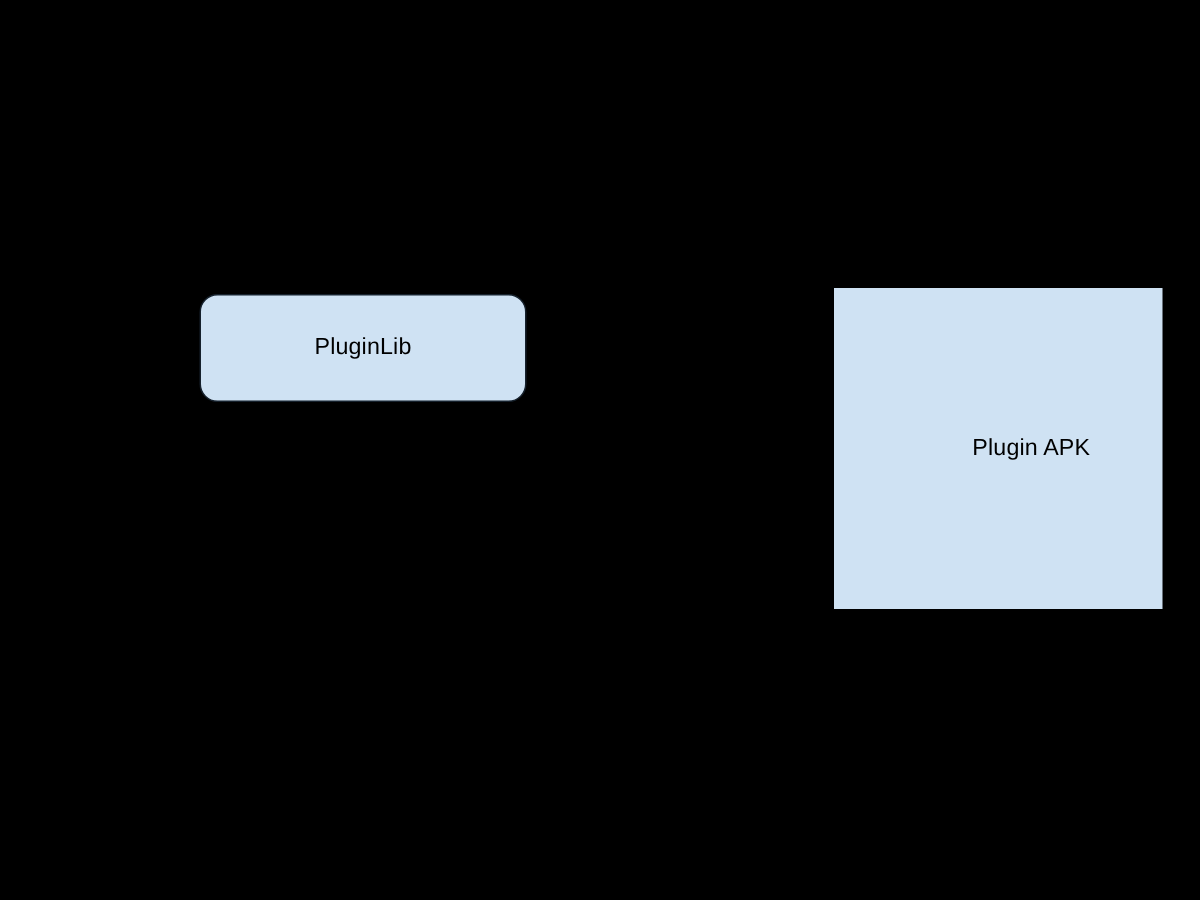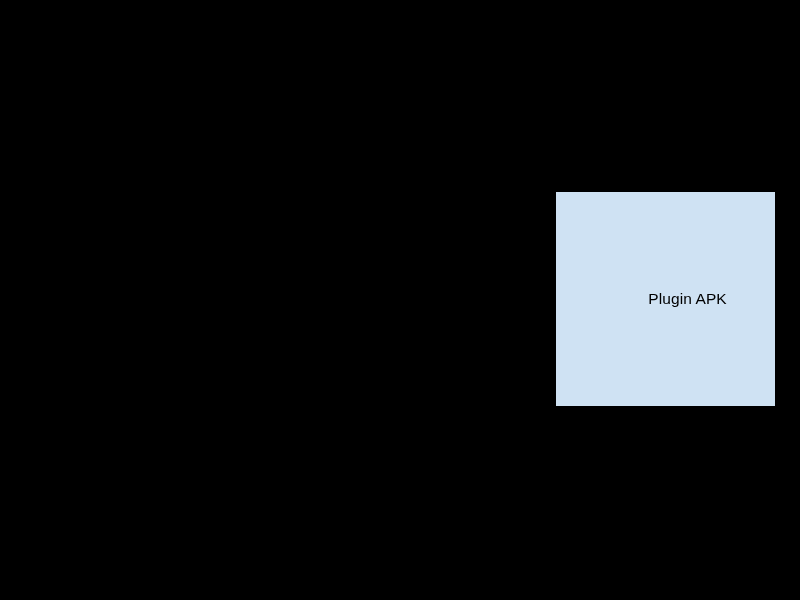--- a/index.html
+++ b/index.html
@@ -69,19 +69,22 @@
 
   .node-label {
     pointer-events: none;
   }
 </style>
 </head>
 <body>
 
 <div id="canvas">
 
+  <div class="node node--rounded" id="node-pluginlib">
+    <span class="node-label">PluginLib</span>
+  </div>
 
 
   <div class="node node--square" id="node-plugin-apk">
     <span class="node-label">Plugin APK</span>
   </div>
 
 </div>
 
 </body></html>

